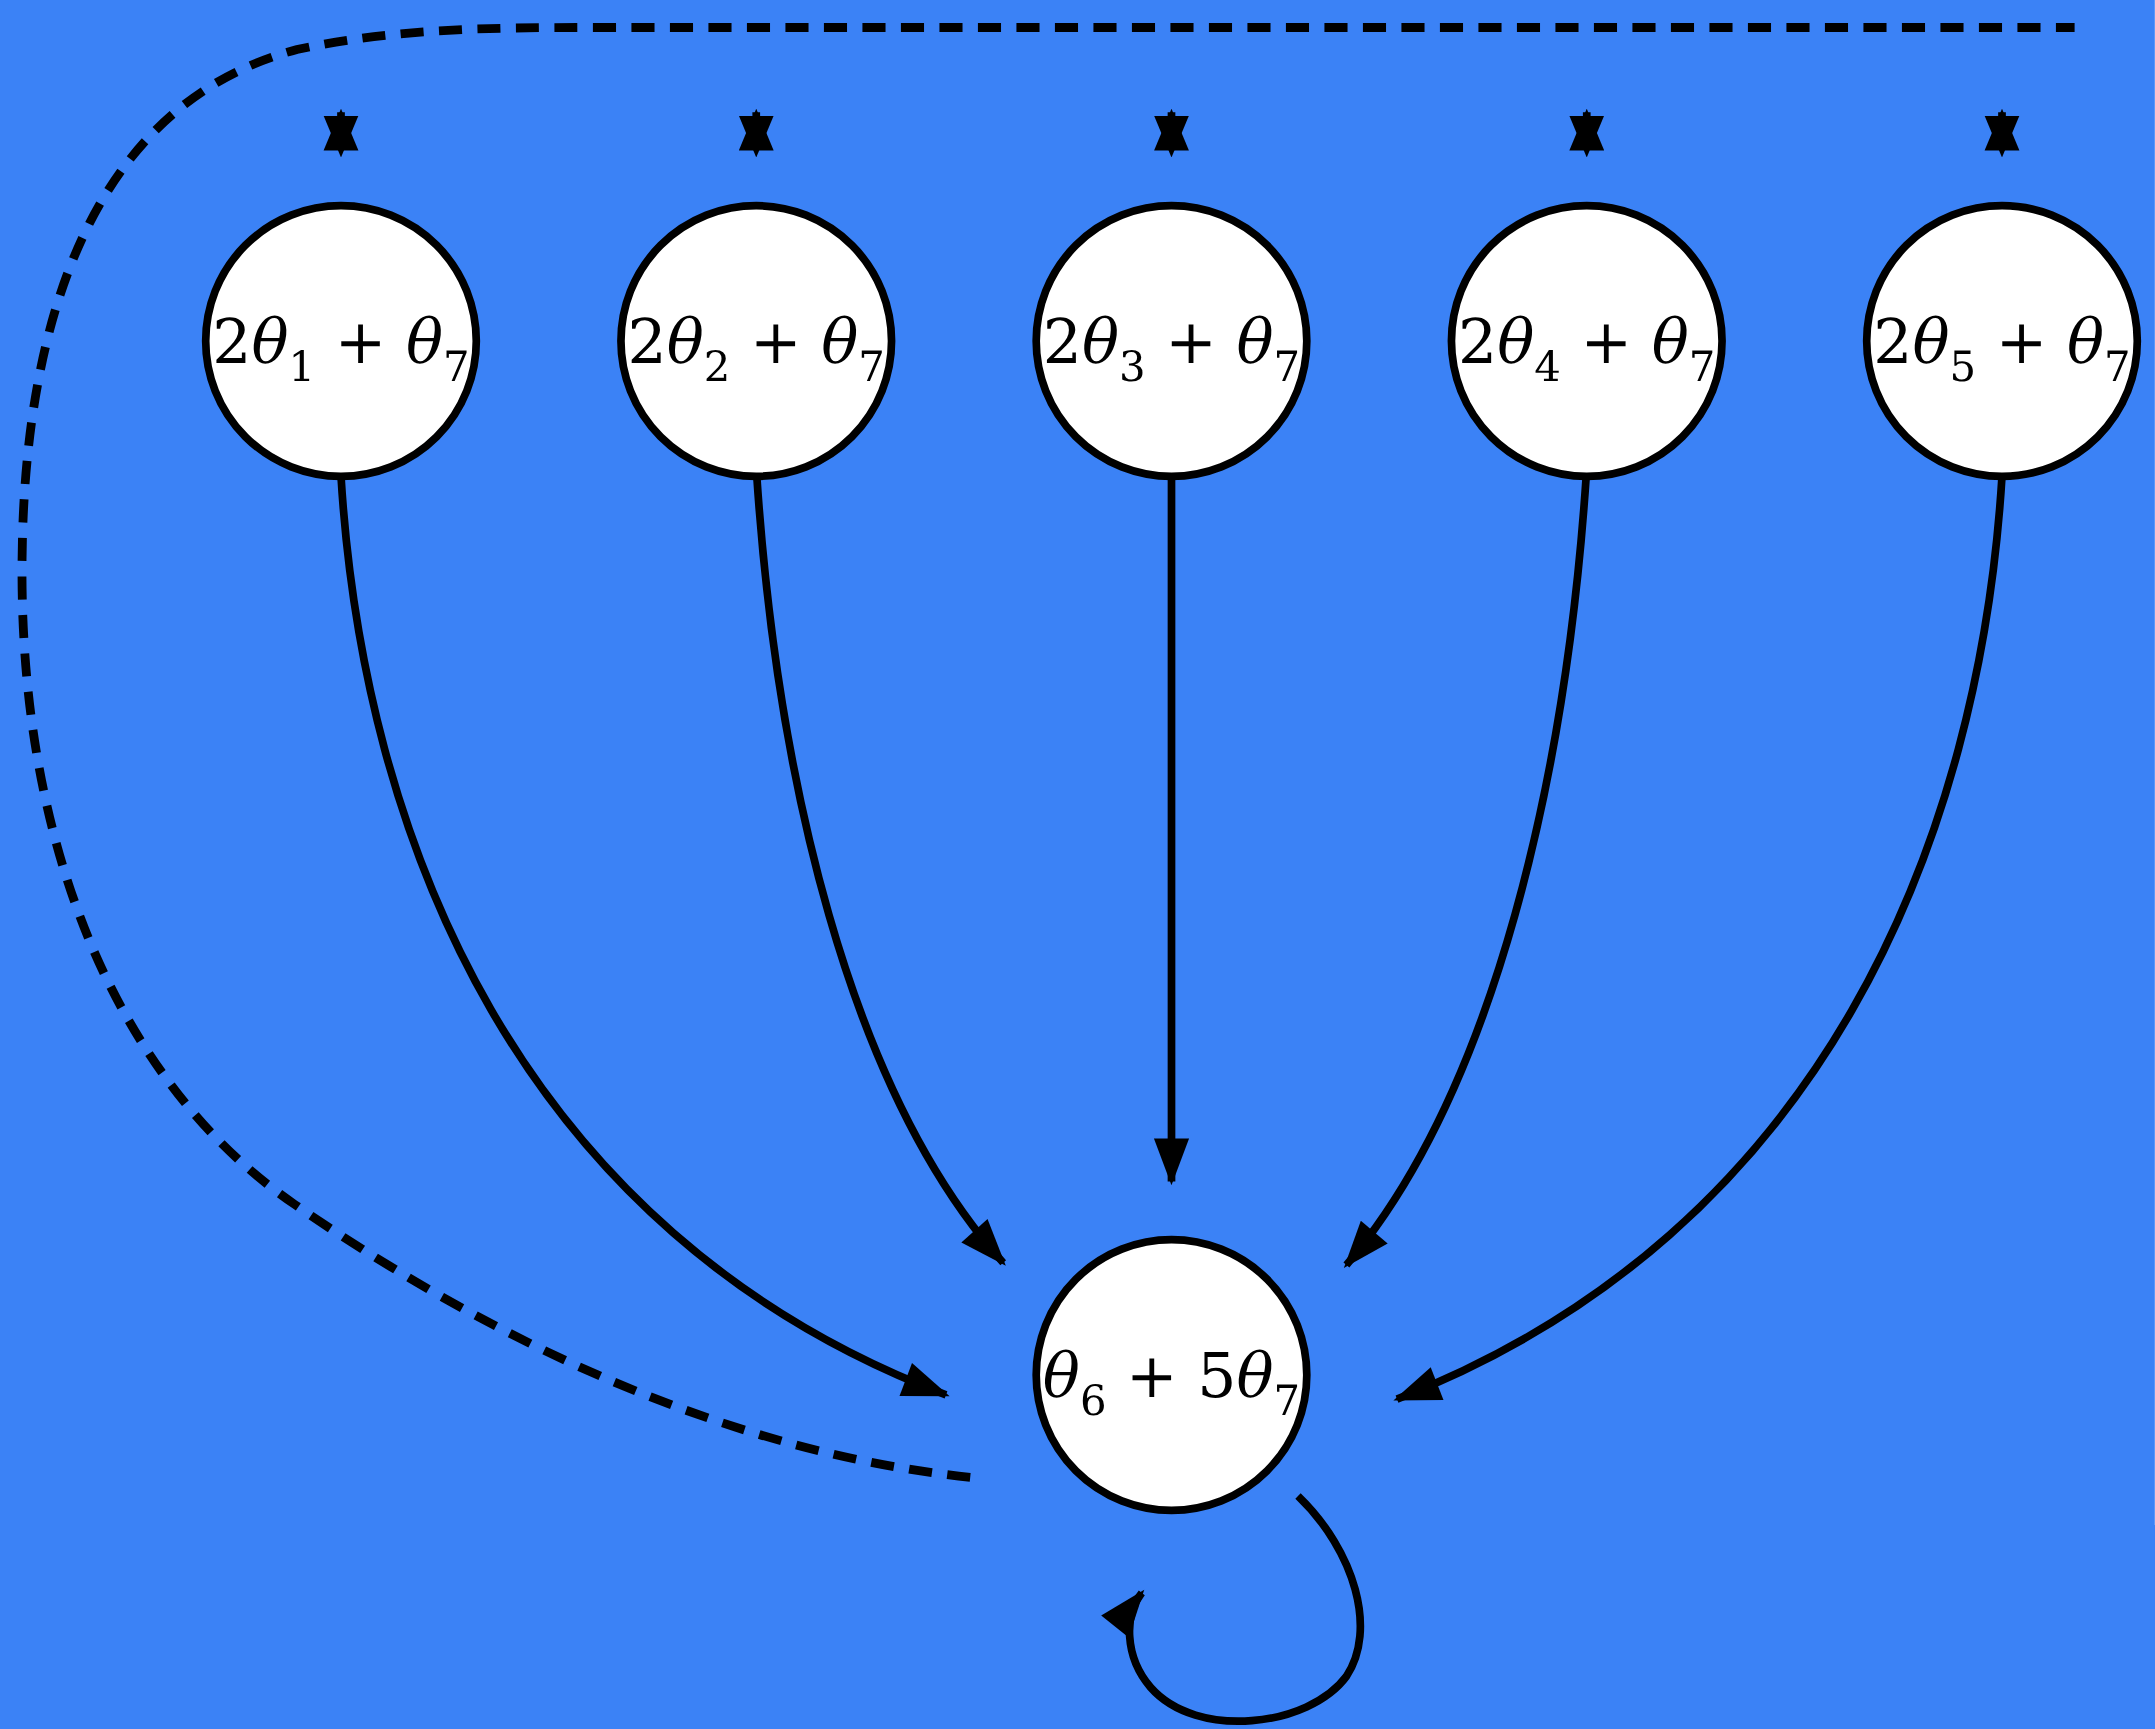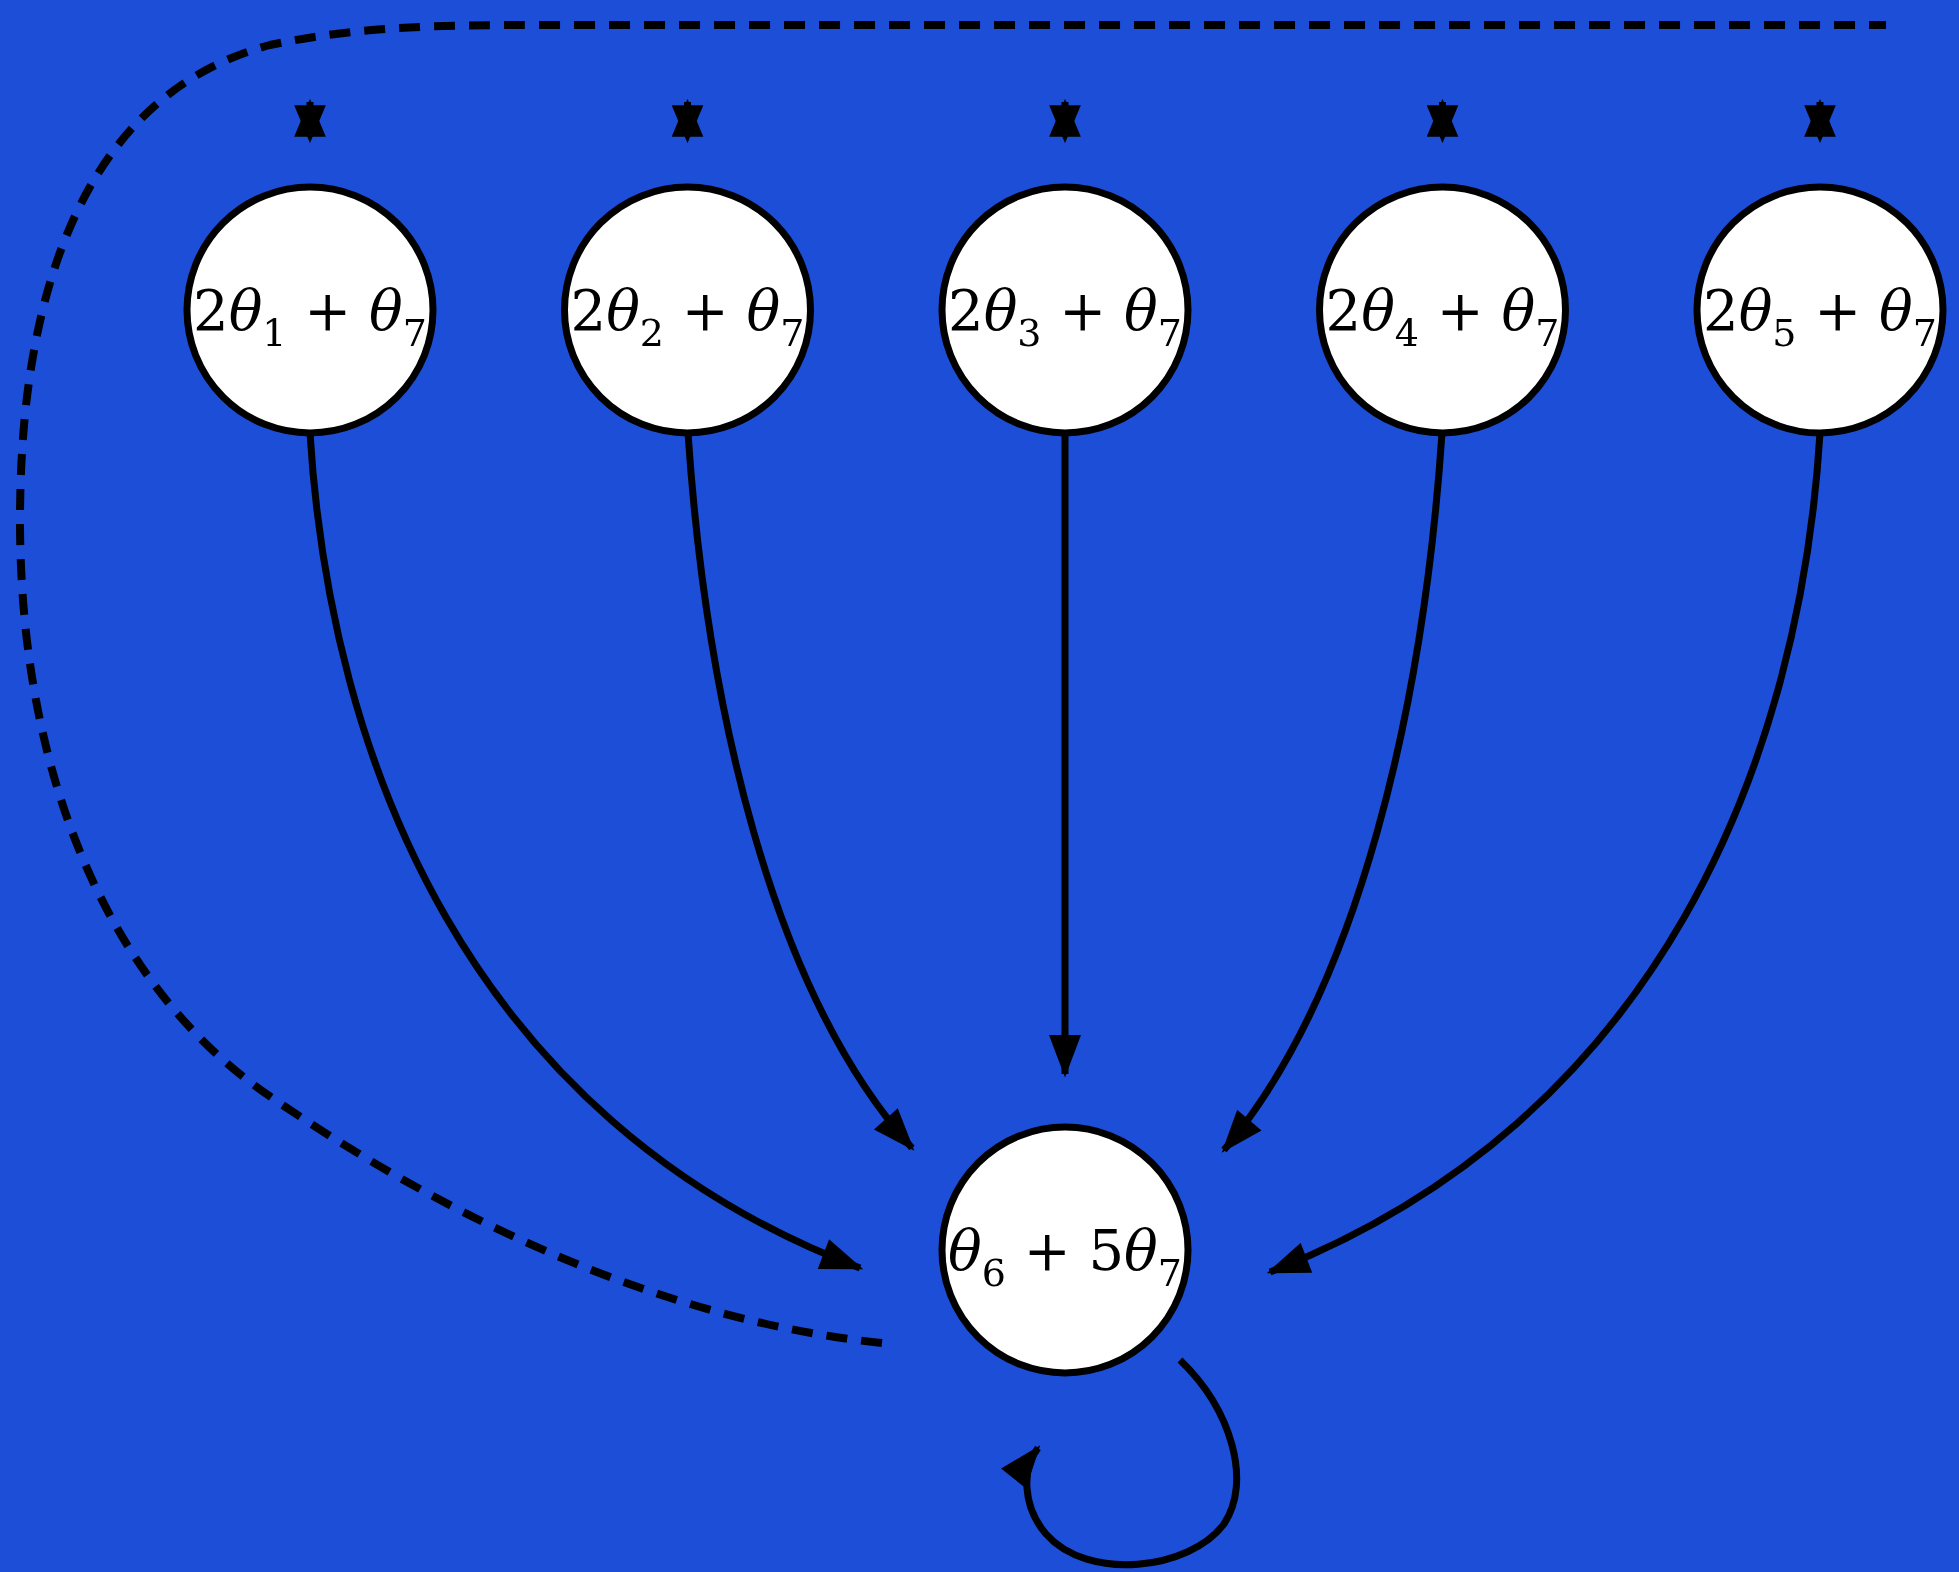--- a/index.html
+++ b/index.html
@@ -1,16 +1,16 @@
 <!DOCTYPE html>
 <html><head>
 <meta charset="utf-8">
 <style>
   html,body{margin:0;padding:0;background:#ffffff;}
-  .stage{width:1959px;height:1572px;position:relative;background:#1d4ed8;text-decoration:underline;}
+  .stage{width:1959px;height:1572px;position:relative;background:#3b82f6;text-decoration:underline;}
   svg{display:block;}
   .node-circle{fill:#ffffff;stroke:#000000;stroke-width:7;}
   .solid-edge{fill:none;stroke:#000000;stroke-width:7;}
   .dashed-link{fill:none;stroke:#000000;stroke-width:7;stroke-dasharray:11 10;}
   .hyper-dashed{fill:none;stroke:#000000;stroke-width:8;stroke-dasharray:21 14;}
   .nlabel{font-family:"DejaVu Serif","Liberation Serif",serif;font-size:56px;fill:#000000;}
   .it{font-style:italic;}
   .sub{font-size:38px;}
 </style>
 </head>

